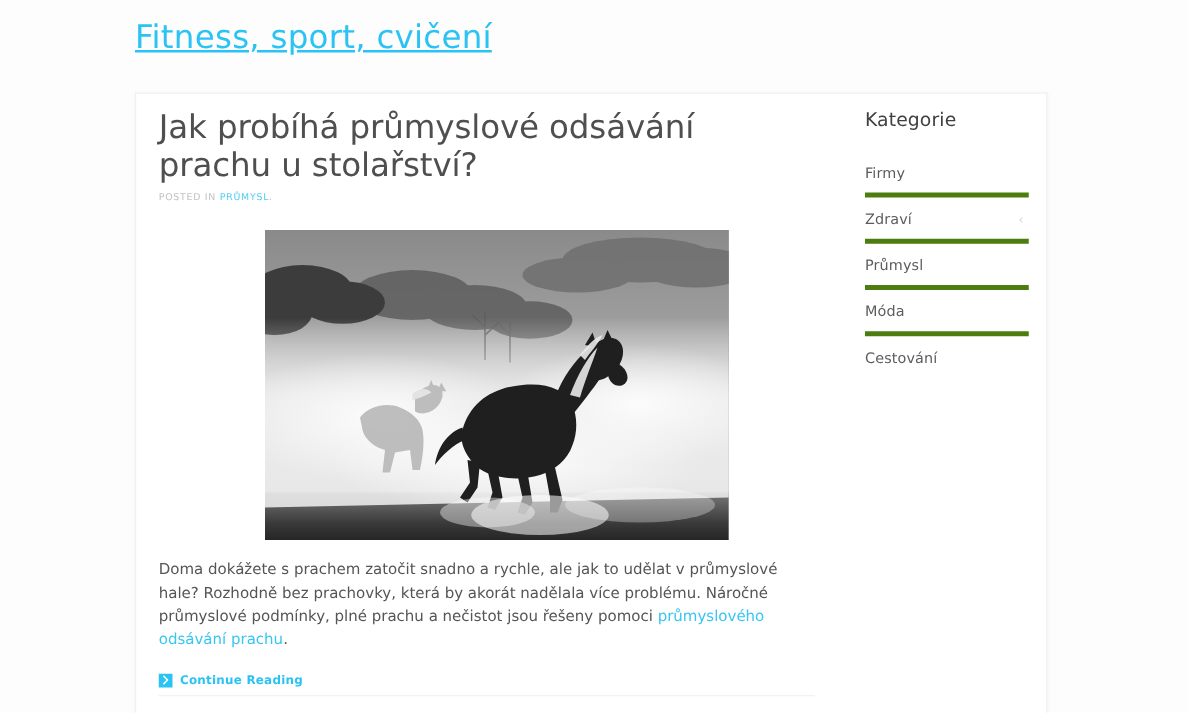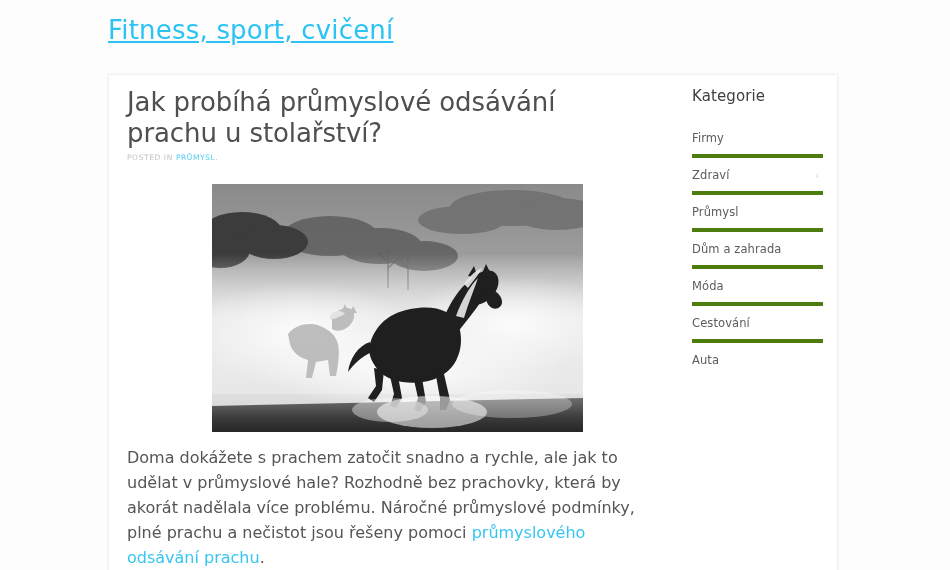--- a/index.html
+++ b/index.html
@@ -95,21 +95,21 @@
   .featured-img {
     width: 371px;
     height: 248px;
     display: block;
     background: #8f8f8f;
   }
 
   
   .post-body {
     margin-top: 14px;
-    font-size: 16px;
+    font-size: 12px;
     line-height: 1.55;
     color: #555555;
   }
 
   .post-body .inline-link {
     color: #37c6f2;
     text-decoration: none;
   }
 
   
@@ -300,20 +300,28 @@
           <ellipse cx="220" cy="228" rx="55" ry="16" fill="#ffffff" opacity="0.55"></ellipse>
           <ellipse cx="178" cy="226" rx="38" ry="12" fill="#ffffff" opacity="0.4"></ellipse>
           <ellipse cx="300" cy="220" rx="60" ry="14" fill="#ffffff" opacity="0.3"></ellipse>
         </svg>
       </div>
 
       <p class="post-body">
         <span>Doma dokážete s prachem zatočit snadno a rychle, ale jak to udělat v průmyslové hale? Rozhodně bez prachovky, která by akorát nadělala více problému. Náročné průmyslové podmínky, plné prachu a nečistot jsou řešeny pomoci </span><a class="inline-link" href="#">průmyslového odsávání prachu</a><span>.</span>
       </p>
 
+      <div class="continue-row">
+        <span class="continue-icon">
+          <svg width="6" height="8" viewBox="0 0 6 8" aria-hidden="true">
+            <path d="M1 1 L4 4 L1 7" stroke="#ffffff" stroke-width="1.3" fill="none" stroke-linecap="round" stroke-linejoin="round"></path>
+          </svg>
+        </span>
+        <a class="continue-label" href="#">Continue Reading</a>
+      </div>
     </article>
 
     <article class="post">
       <h2 class="post-title">
         <span>Co dělat celé dny s rodinou v karanténě</span>
       </h2>
 
     </article>
 
   </main>
@@ -327,31 +335,23 @@
       </li>
       <li class="cat-item">
         <span class="cat-item-label">Zdraví</span>
         <span class="chevron-left">‹</span>
       </li>
       <li class="cat-item">
         <span class="cat-item-label">Průmysl</span>
         <span class="chevron-left"></span>
       </li>
       <li class="cat-item">
-        <span class="cat-item-label">Dům a zahrada</span>
-        <span class="chevron-left"></span>
-      </li>
-      <li class="cat-item">
         <span class="cat-item-label">Móda</span>
         <span class="chevron-left"></span>
       </li>
       <li class="cat-item">
         <span class="cat-item-label">Cestování</span>
         <span class="chevron-left"></span>
       </li>
-      <li class="cat-item">
-        <span class="cat-item-label">Auta</span>
-        <span class="chevron-left"></span>
-      </li>
     </ul>
   </aside>
 
 </div>
 
 </body></html>

